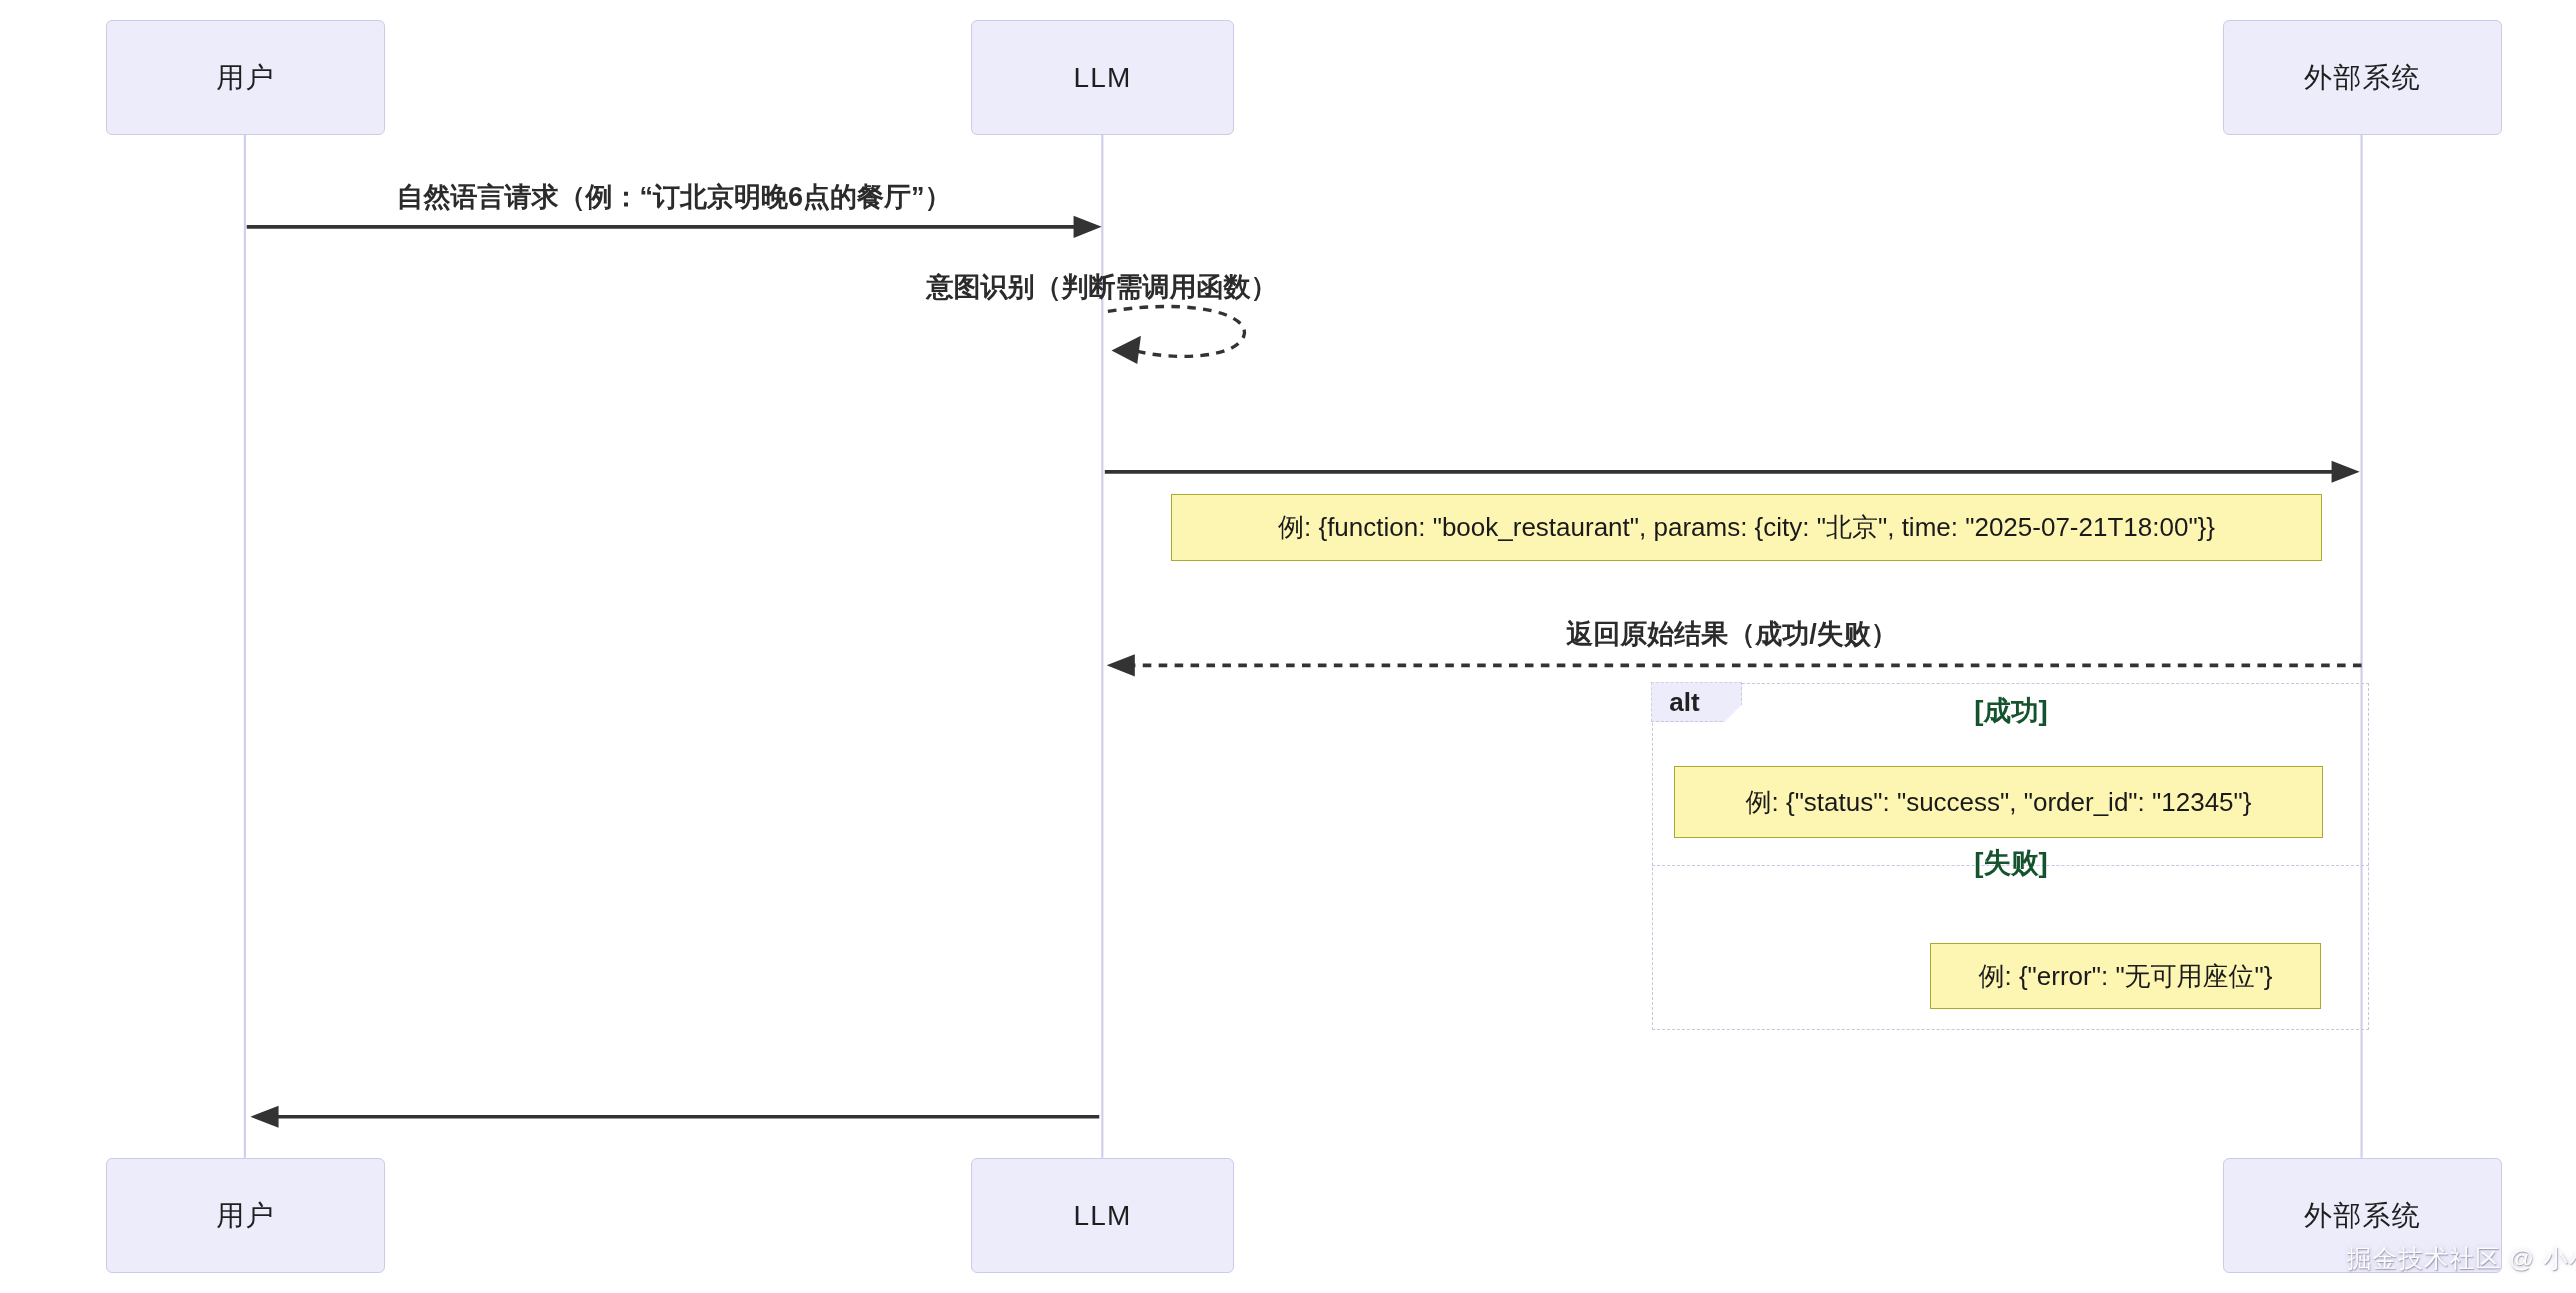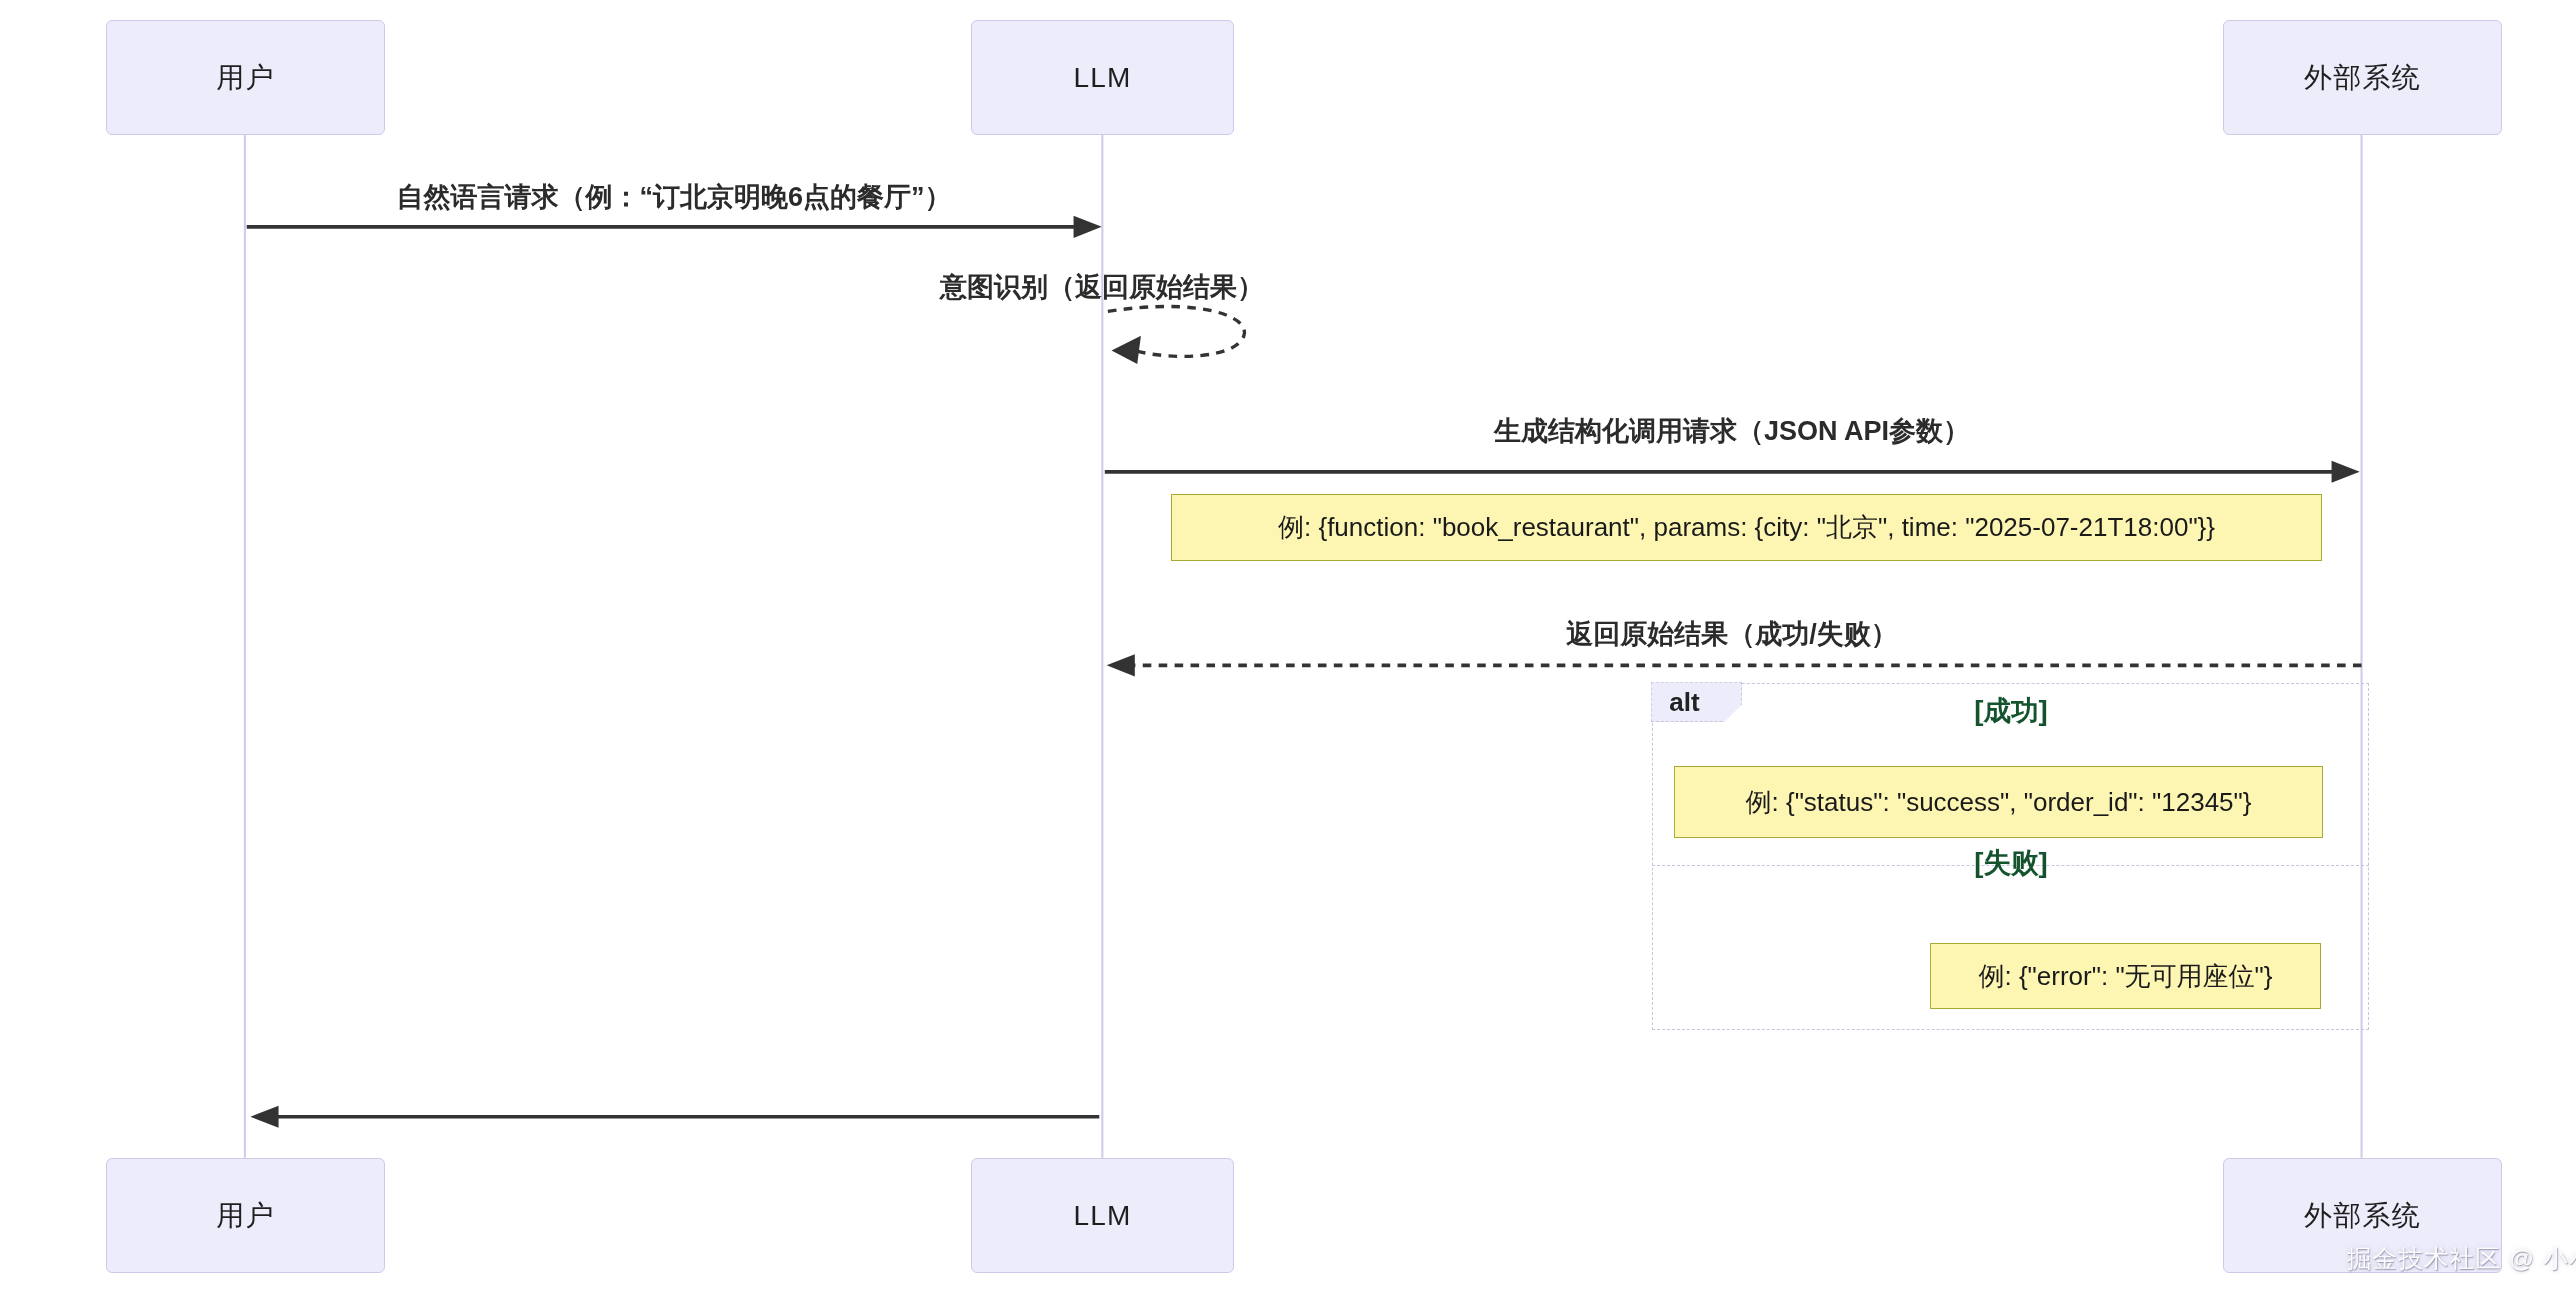--- a/index.html
+++ b/index.html
@@ -90,22 +90,21 @@
     <span>用户</span>
   </div>
   <div class="actor" style="left:957px;top:1158px;width:263px;">
     <span>LLM</span>
   </div>
   <div class="actor" style="left:2209px;top:1158px;width:279px;">
     <span>外部系统</span>
   </div>
 
   <div class="msg" style="left:660px;top:179px;">自然语言请求（例：“订北京明晚6点的餐厅”）</div>
-  <div class="msg" style="left:1088px;top:269px;">意图识别（返回原始结果）</div>
-  <div class="msg" style="left:1718px;top:413px;">生成结构化调用请求（JSON API参数）</div>
+  <div class="msg" style="left:1088px;top:269px;">意图识别（判断需调用函数）</div>
   <div class="msg" style="left:1718px;top:616px;text-align:right;">返回原始结果（成功/失败）</div>
 
   <div class="note" style="left:1157px;top:494px;width:1151px;height:67px;">
     <span>例: {function: "book_restaurant", params: {city: "北京", time: "2025-07-21T18:00"}}</span>
   </div>
 
   <div class="alt-frame">
     <div class="alt-label">
       <span>alt</span>
     </div>

